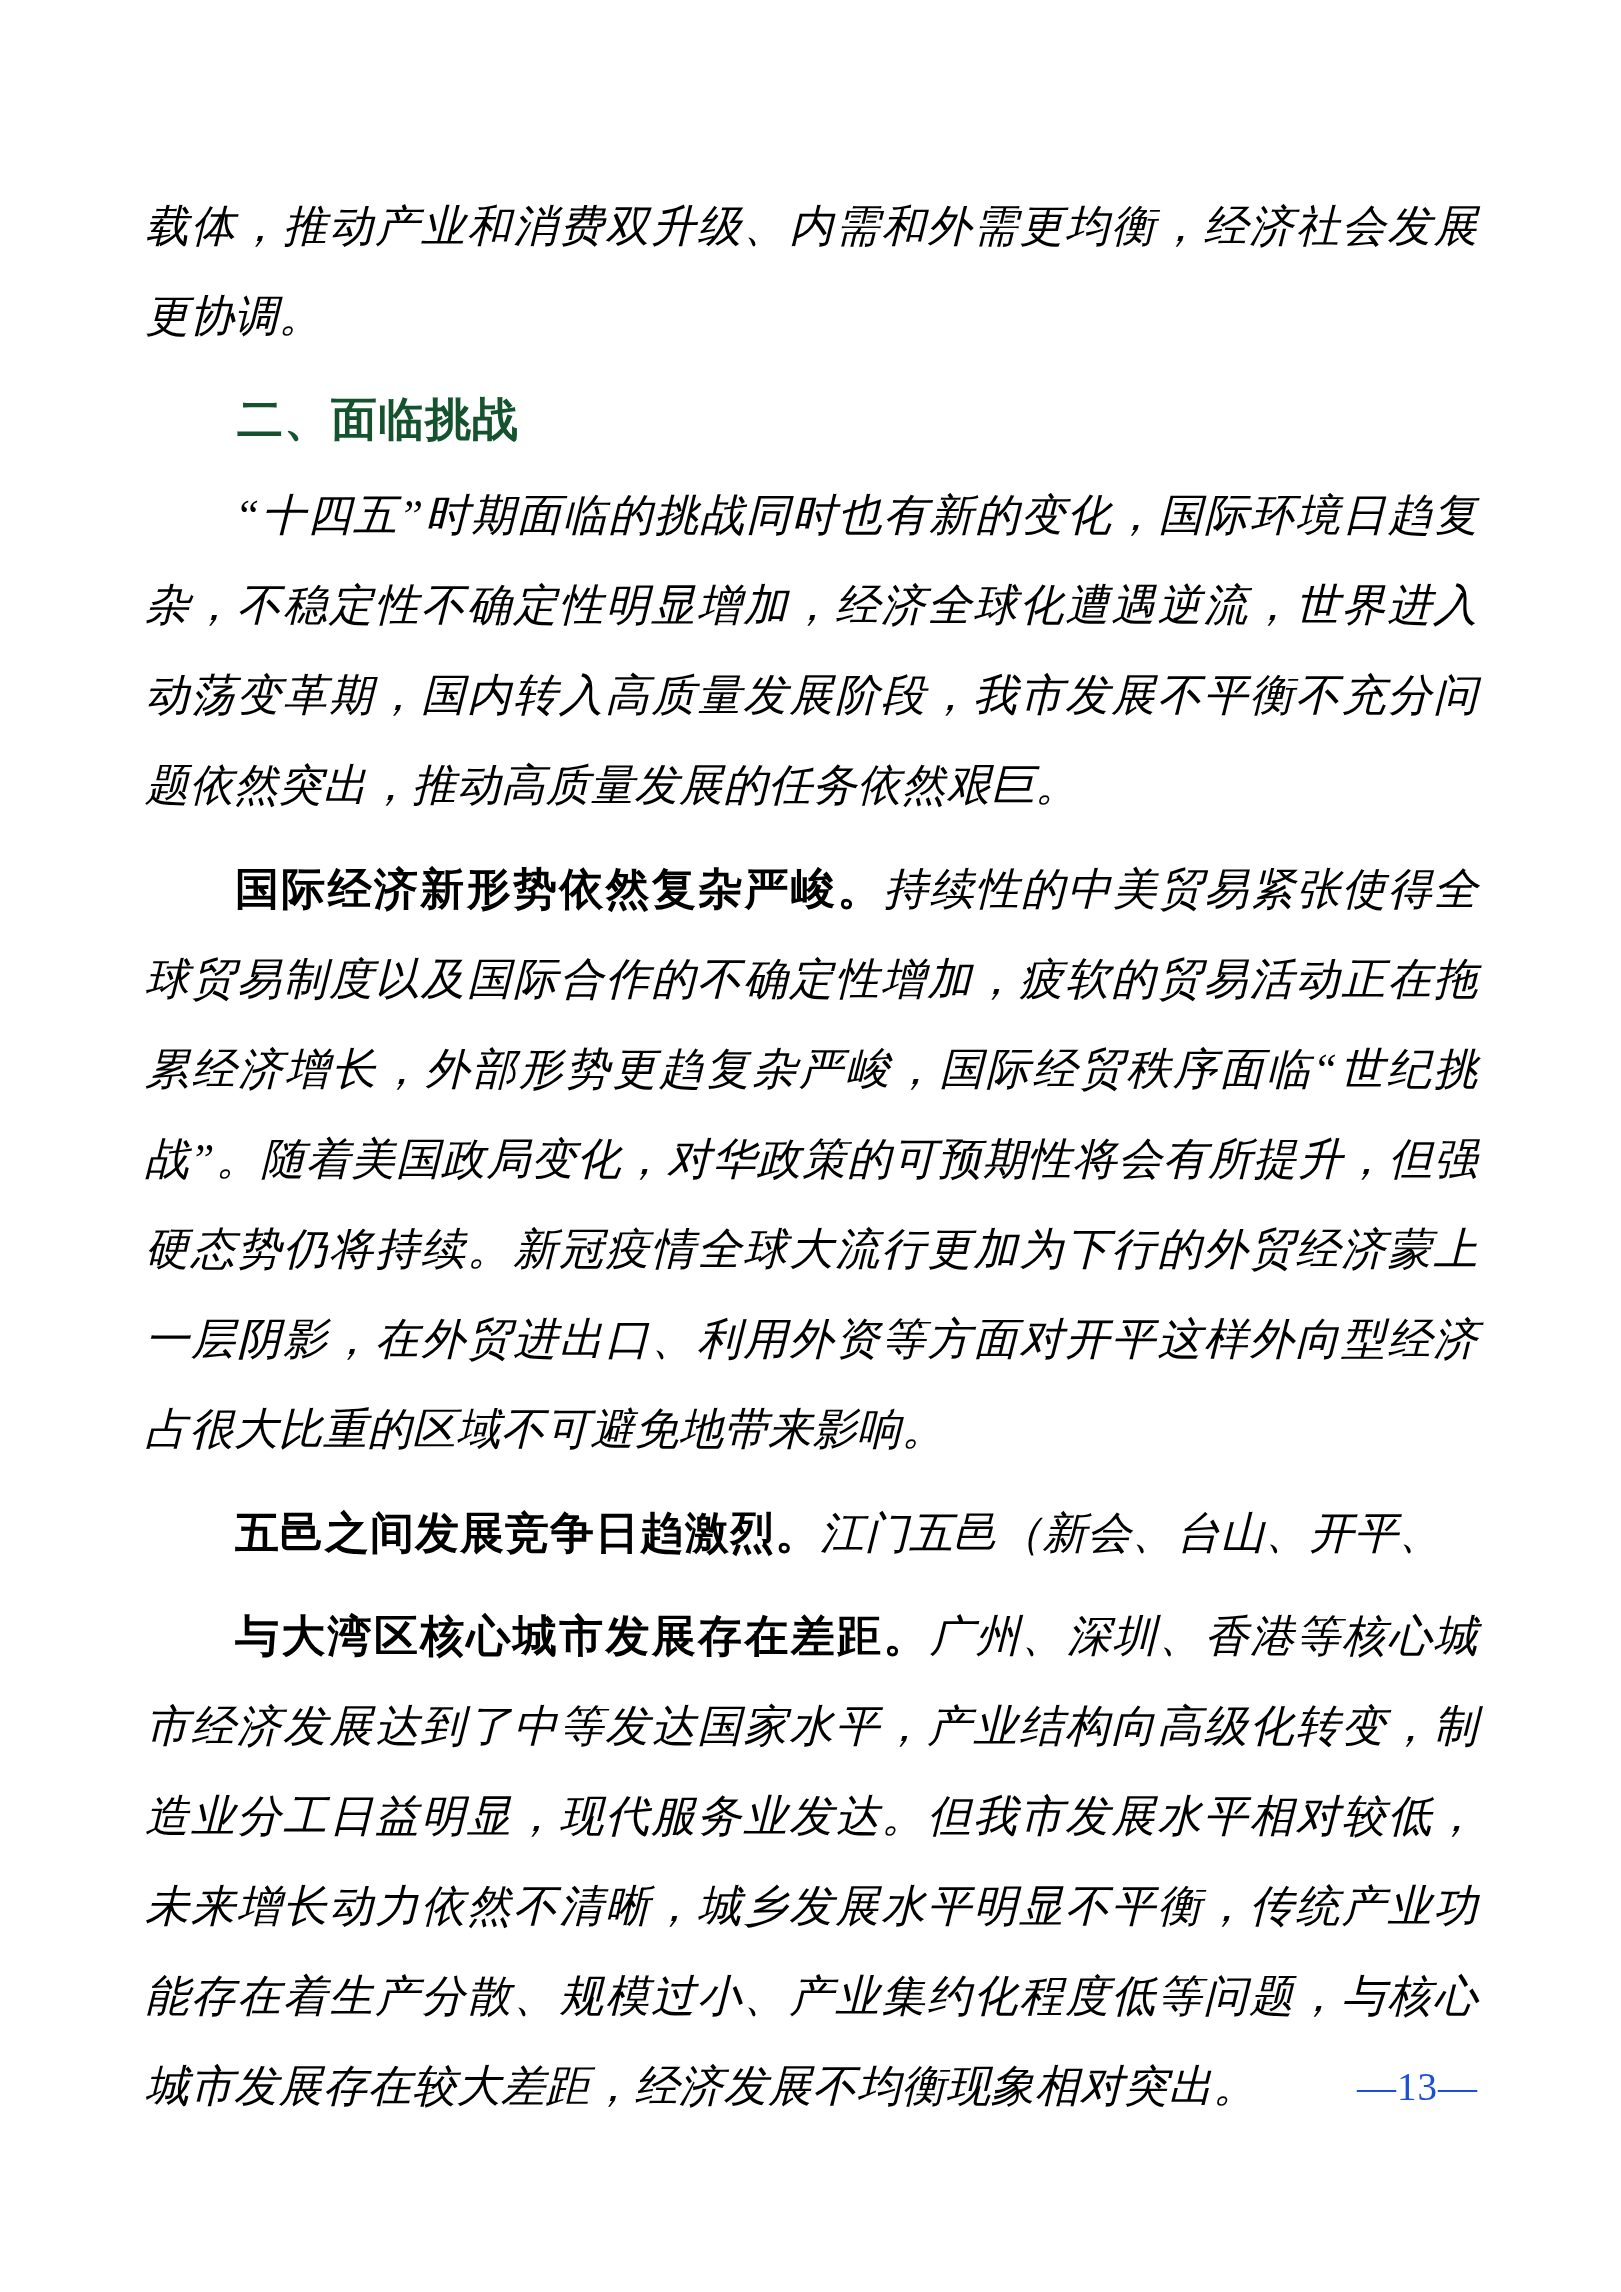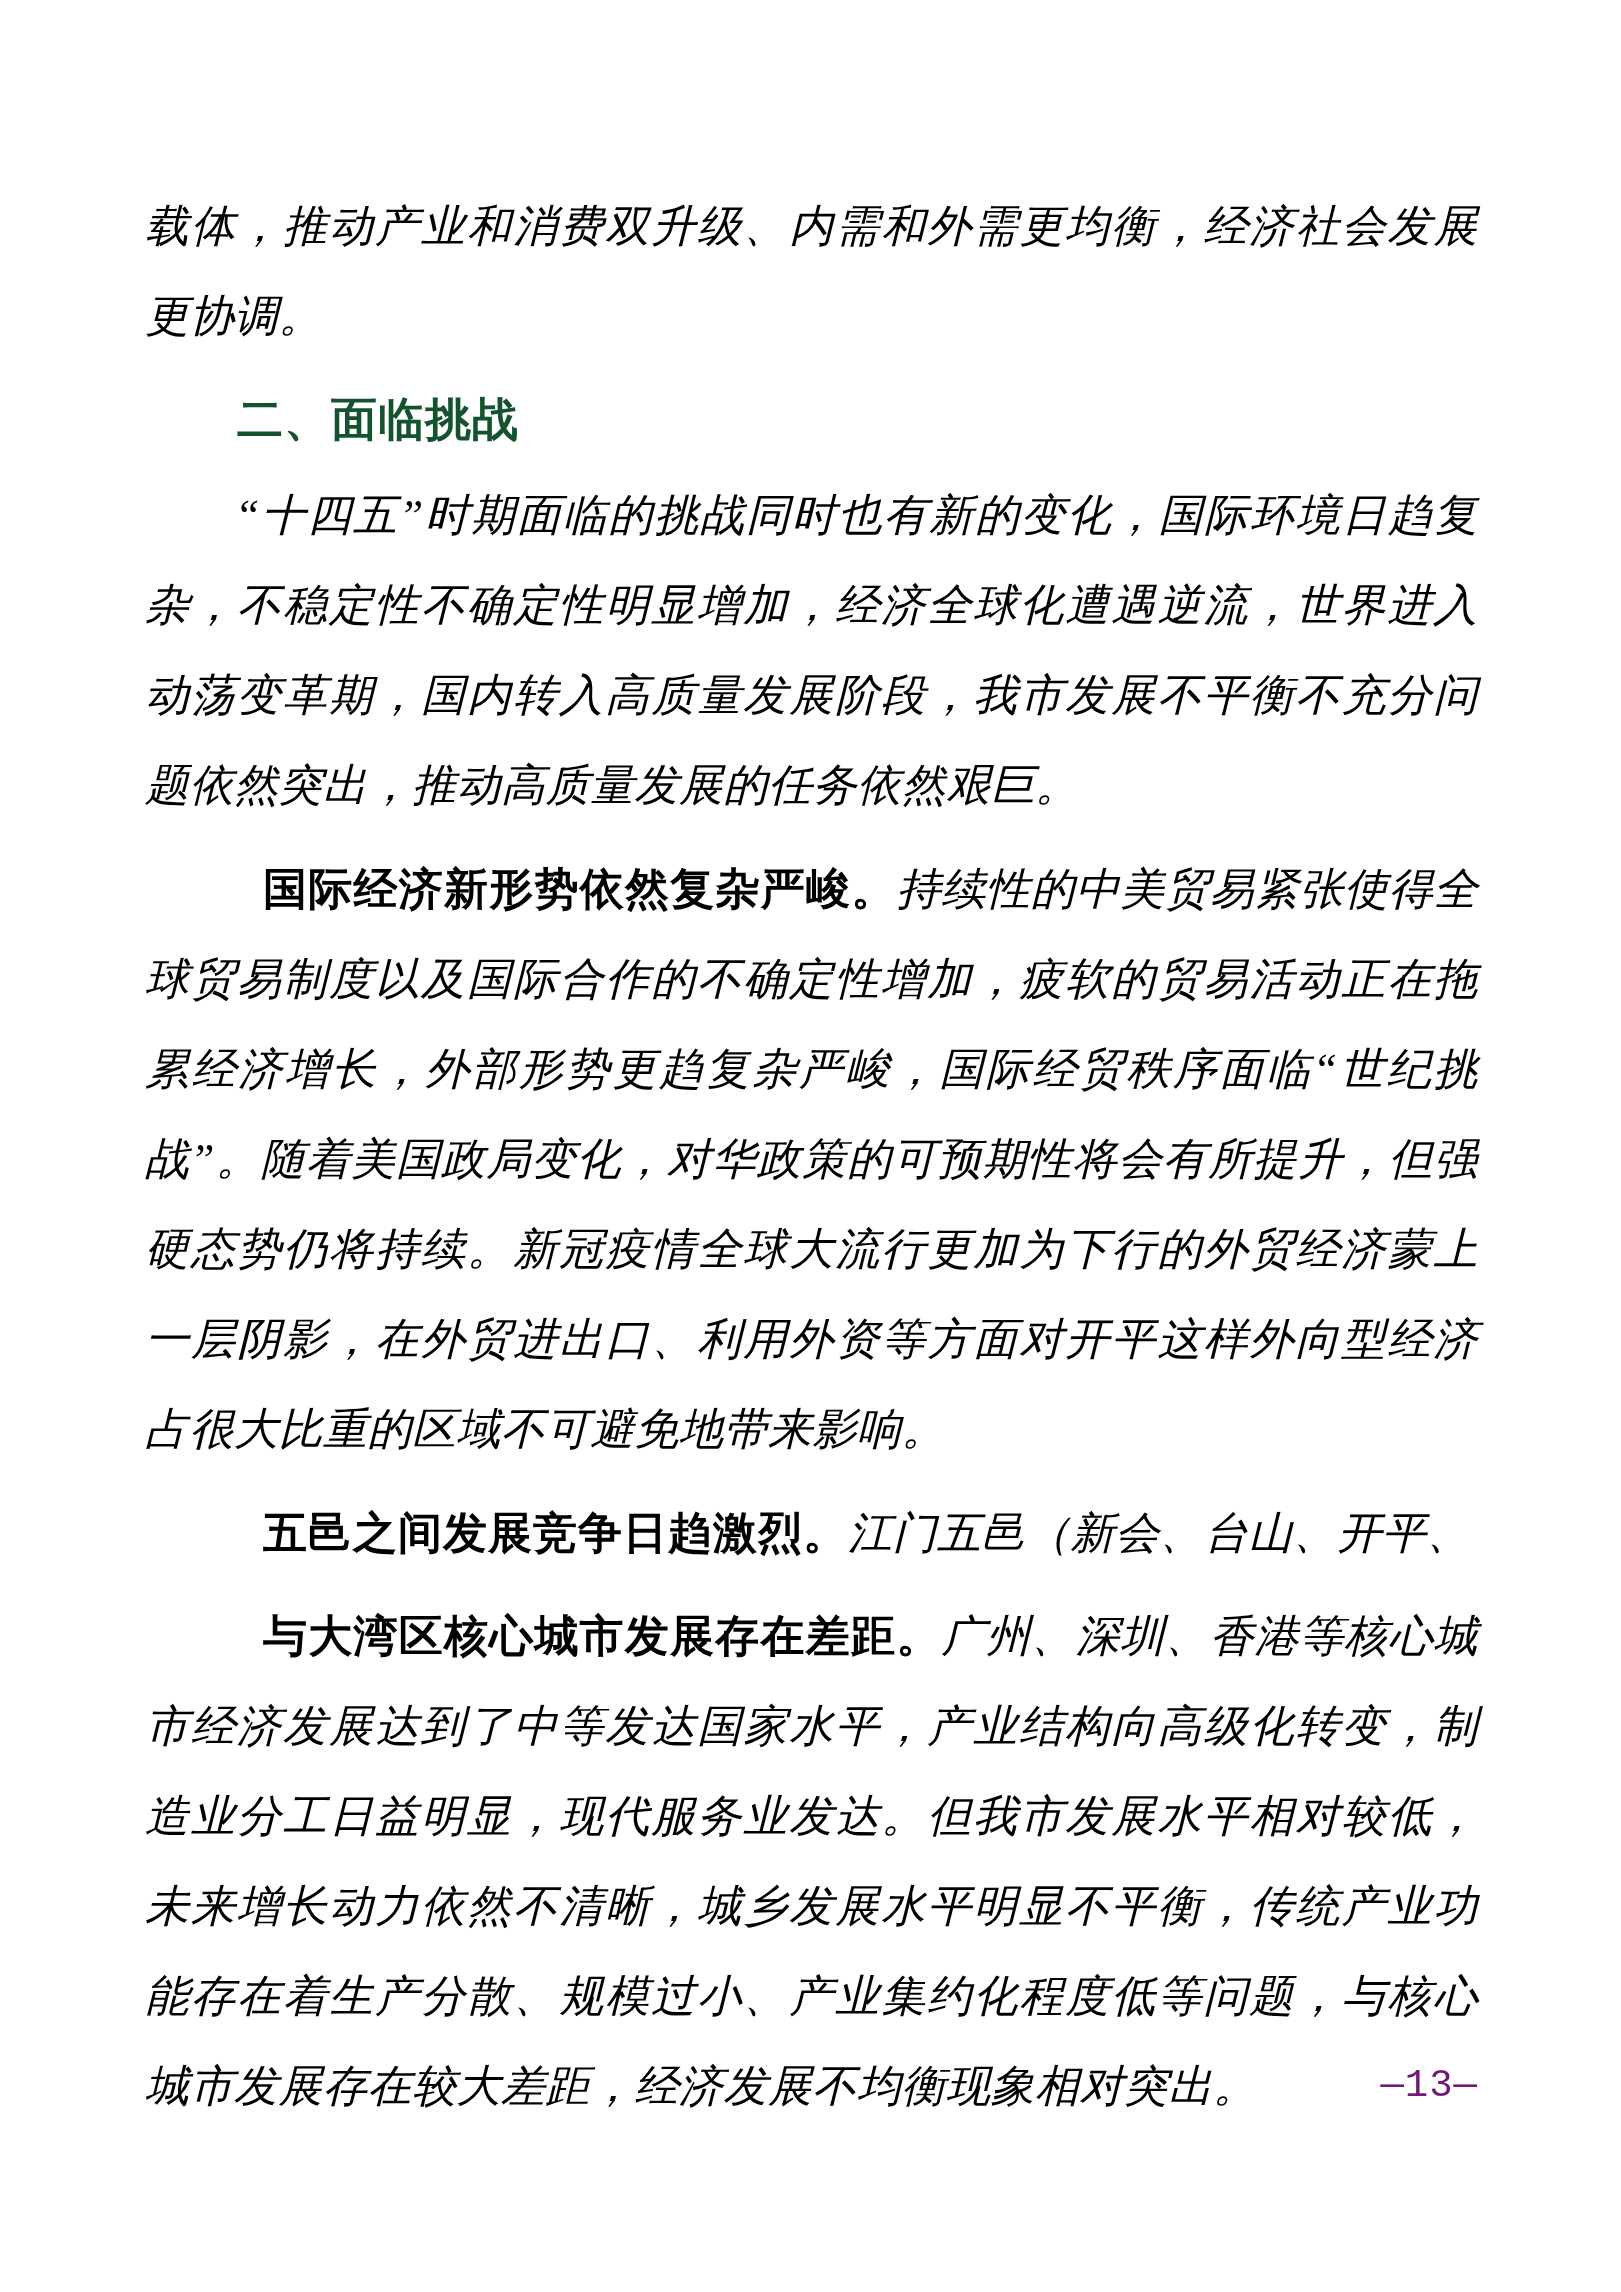--- a/index.html
+++ b/index.html
@@ -39,40 +39,39 @@
   .para.indent {
     text-indent: 90px;
   }
   .para + .para {
     margin-top: 13.7px;
   }
   .lead {
     font-weight: bold;
     font-style: normal;
     letter-spacing: 1px;
-    margin-left: 28px;
   }
   
   .heading {
     font-family: "Liberation Sans", "DejaVu Sans", sans-serif;
     font-size: 46px;
     font-weight: bold;
     line-height: 78px;
     color: #14532d;
     text-indent: 92px;
     margin: 17.6px 0 13.7px 0;
     letter-spacing: 1px;
   }
   .page-number {
     position: absolute;
     right: 143px;
     top: 2064px;
-    font-family: Liberation Mono, monospace;
+    font-family: Liberation Serif, serif;
     font-size: 39px;
-    color: #701a75;
+    color: #1d4ed8;
     letter-spacing: 1px;
   }
 </style>
 </head>
 <body>
 
 <div class="page">
   <div class="content">
 
     <p class="para">载体，推动产业和消费双升级、内需和外需更均衡，经济社会发展更协调。</p>

